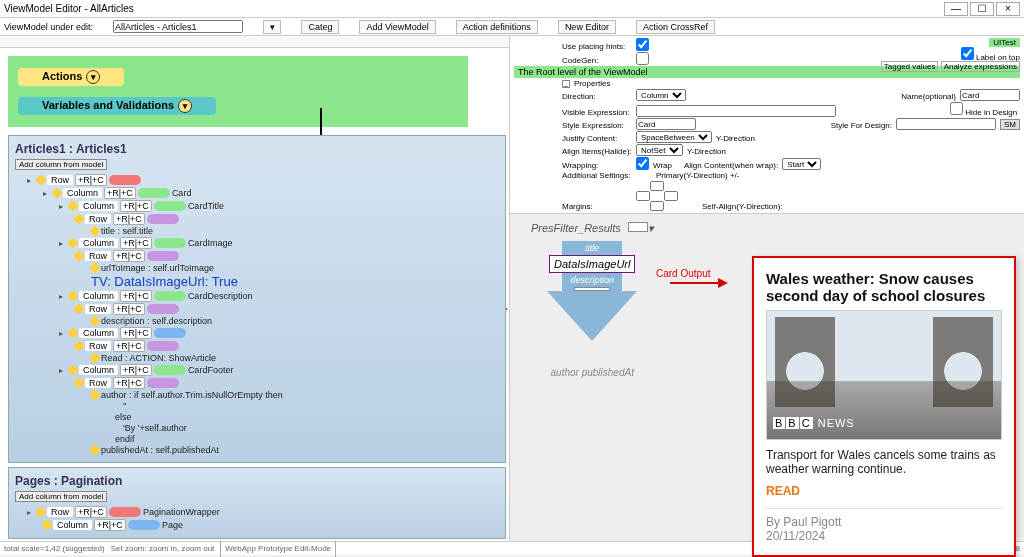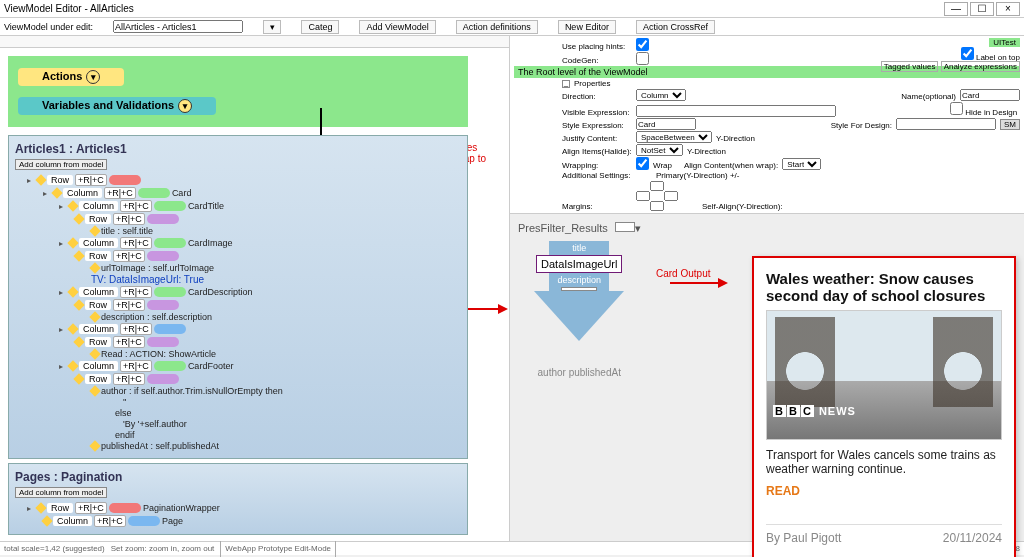--- a/index.html
+++ b/index.html
@@ -20,68 +20,68 @@
 .ruler { height: 12px; background: #f8f8f8; border-bottom: 1px solid #ccc; }
 
 .designer { padding: 4px 8px; position: relative; }
 
 .panel-green { background: #8ce78c; padding: 12px 10px; margin: 4px 0 8px 0; width: 460px; }
 .chip { display: inline-block; padding: 2px 24px; border-radius: 4px; font-size: 11px; font-weight: 600; margin-right: 6px; }
 .chip .circ { display: inline-flex; width: 14px; height: 14px; border: 1px solid #333; border-radius: 50%; background: #ffe680; vertical-align: middle; margin-left: 4px; align-items: center; justify-content: center; font-size: 9px; }
 .chip-yellow { background: #ffe680; }
 .chip-teal { background: #5bc8c8; }
 
-.bluebox { background: linear-gradient(#d6e4f0,#b8cfe4); border: 1px solid #8aa; padding: 6px; margin: 4px 0; width: 460px; position: relative; }
+.bluebox { background: linear-gradient(#d6e4f0,#b8cfe4); border: 1px solid #8aa; padding: 6px; margin: 4px 0; width: 498px; position: relative; }
 .bluebox h3 { font-size: 12px; font-weight: 600; color: #335; margin-bottom: 2px; }
 .addcol { font-size: 8px; border: 1px solid #888; background: #eee; padding: 0 3px; display: inline-block; }
 
 .tree { margin-top: 4px; }
 .trow { display: flex; align-items: center; gap: 2px; margin: 1px 0; font-size: 9px; }
 .ind1 { padding-left: 12px; } .ind2 { padding-left: 28px; } .ind3 { padding-left: 44px; } .ind4 { padding-left: 60px; } .ind5 { padding-left: 76px; }
 .tri { color: #555; font-size: 8px; width: 8px; }
 .diam { width: 8px; height: 8px; background: #ffd040; transform: rotate(45deg); display: inline-block; }
 .tk { padding: 0 4px; border-radius: 2px; font-size: 9px; }
 .tk-row { background: #fff; }
 .tk-col { background: #fff; }
 .tk-rc { background: #fff; border: 1px solid #aaa; padding: 0 2px; }
 .pill { width: 32px; height: 10px; border-radius: 5px; }
 .pill-red { background: #f27878; } .pill-green { background: #8ce78c; } .pill-purple { background: #c896e0; } .pill-blue { background: #7ab7f0; }
 .label { color: #222; }
-.tv { color: #1040c0; font-size: 10px; text-align: center; }
+.tv { color: #1040c0; font-size: 13px; text-align: center; }
 
 .annot { color: #d00; font-size: 10px; position: absolute; }
 .arrowline { position: absolute; height: 2px; background: #d00; }
 .arrowline::after { content: ''; position: absolute; right: -8px; top: -4px; border-left: 10px solid #d00; border-top: 5px solid transparent; border-bottom: 5px solid transparent; }
 
 
 .propstrip { background: #fff; border-bottom: 1px solid #ccc; padding: 2px 4px; font-size: 8px; display: flex; flex-direction: column; gap: 1px; }
 .propstrip .row { display: flex; align-items: flex-end; gap: 4px; margin-left: 48px; }
 .propstrip label { width: 70px; color: #000; }
 .propstrip input[type=text], .propstrip select { font-size: 8px; height: 12px; }
 .greenbar { background: #8ce78c; font-size: 9px; padding: 1px 4px; }
 
 .previewarea { flex: 1; position: relative; background: #eee; }
-.preview-inner { position: absolute; left: 8px; top: 8px; }
+.preview-inner { position: absolute; left: 21px; top: 8px; font-style: italic; }
 
 .pftitle { font-size: 11px; color: #555; }
 .bigarrow-down { width: 90px; height: 120px; position: relative; margin: 6px auto; }
 .bigarrow-down .shaft { width: 60px; height: 50px; background: #8ab7d8; margin: 0 auto; display: flex; flex-direction: column; align-items: center; gap: 2px; padding-top: 2px; color: #fff; font-size: 9px; }
 .bigarrow-down .head { width: 0; height: 0; border-left: 45px solid transparent; border-right: 45px solid transparent; border-top: 50px solid #8ab7d8; margin: 0 auto; }
 .imgurl-box { background: #fff; color: #000; padding: 2px 4px; border: 1px solid #701a75; font-size: 11px; }
 
 .cardprev { position: absolute; right: 8px; top: 42px; width: 264px; border: 2px solid #d00; background: #fff; padding: 12px; box-shadow: 2px 2px 6px rgba(0,0,0,0.2); }
 .cardprev h2 { font-size: 15px; font-weight: 700; color: #111; margin-bottom: 6px; }
 .cardimg { width: 100%; height: 130px; background: linear-gradient(#dde8ee 0%, #dde8ee 55%, #aaa 55%, #777 100%); position: relative; margin-bottom: 8px; border: 1px solid #ccc; }
 .cardimg::before { content:''; position:absolute; left:8px; top:6px; width:60px; height:90px; background: radial-gradient(circle at 50% 60%, transparent 30%, rgba(60,50,40,0.6) 31%); }
 .cardimg::after { content:''; position:absolute; right:8px; top:6px; width:60px; height:90px; background: radial-gradient(circle at 50% 60%, transparent 30%, rgba(60,50,40,0.6) 31%); }
-.bbc { position: absolute; left: 6px; bottom: 22px; color: #fff; font-weight: 700; font-size: 11px; letter-spacing: 1px; }
+.bbc { position: absolute; left: 6px; bottom: 10px; color: #fff; font-weight: 400; font-size: 11px; letter-spacing: 1px; }
 .bbc span { background: #fff; color: #000; padding: 0 2px; margin-right: 1px; }
 .carddesc { font-size: 12px; color: #222; margin-bottom: 8px; }
 .readlink { color: #e67817; font-size: 12px; font-weight: 600; }
-.cardfoot { display: flex; justify-content: space-between; border-top: 1px solid #ddd; margin-top: 26px; padding-top: 6px; color: #888; font-size: 12px; }
+.cardfoot { display: flex; justify-content: space-between; border-top: 1px solid #ddd; margin-top: 10px; padding-top: 6px; color: #888; font-size: 12px; flex-direction: column; }
 
 .statusbar { height: 14px; background: #fff; border-top: 1px solid #ccc; font-size: 8px; display: flex; align-items: center; gap: 6px; padding: 0 4px; color: #666; }
 </style>
 </head>
 <body>
 
 <div class="titlebar">
   <span class="title">ViewModel Editor - AllArticles</span>
   <div class="winbtn">—</div>
   <div class="winbtn">☐</div>

